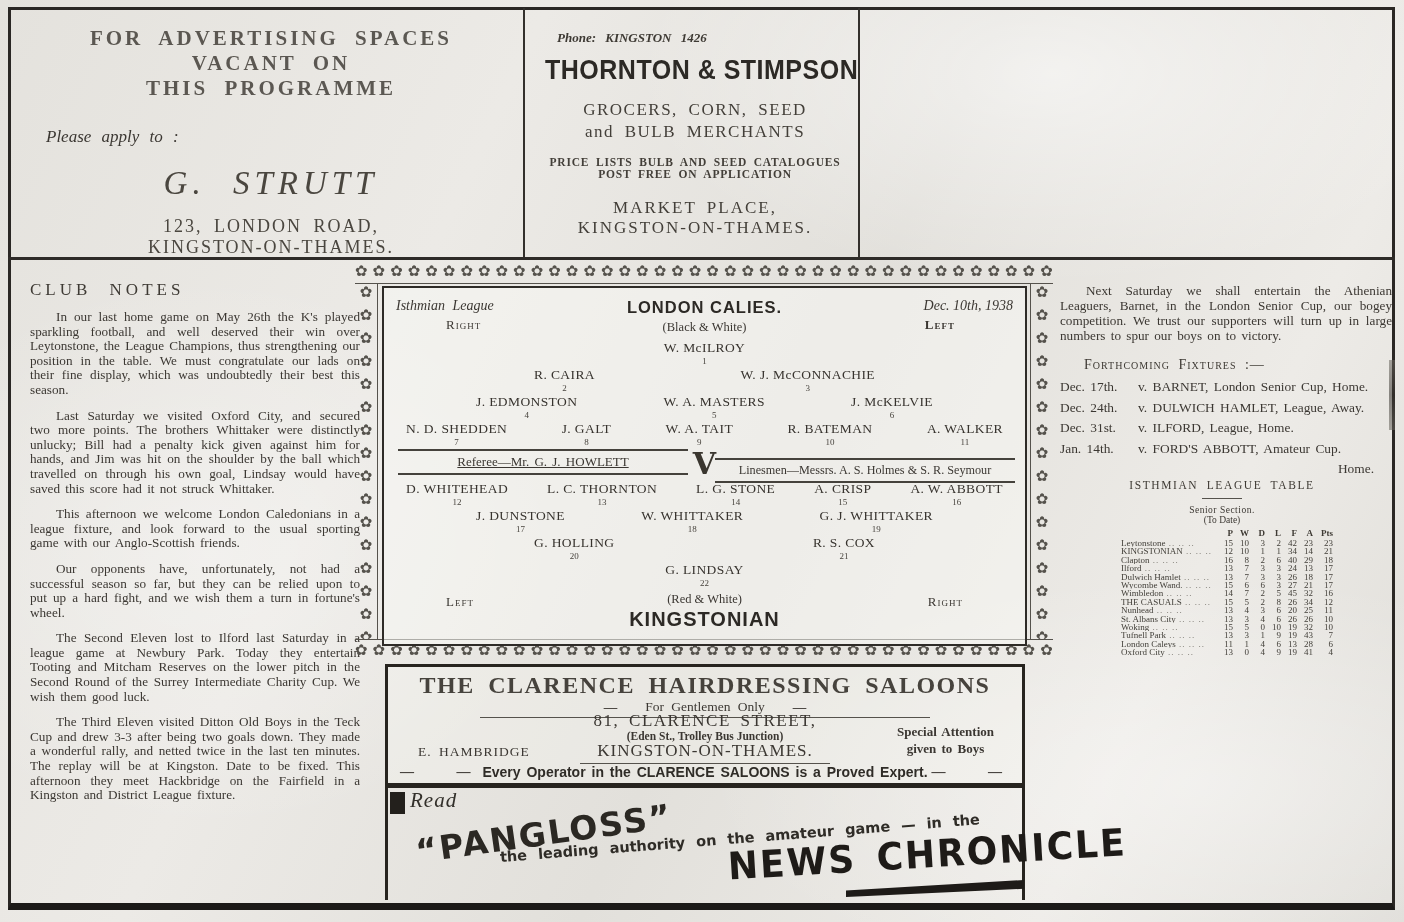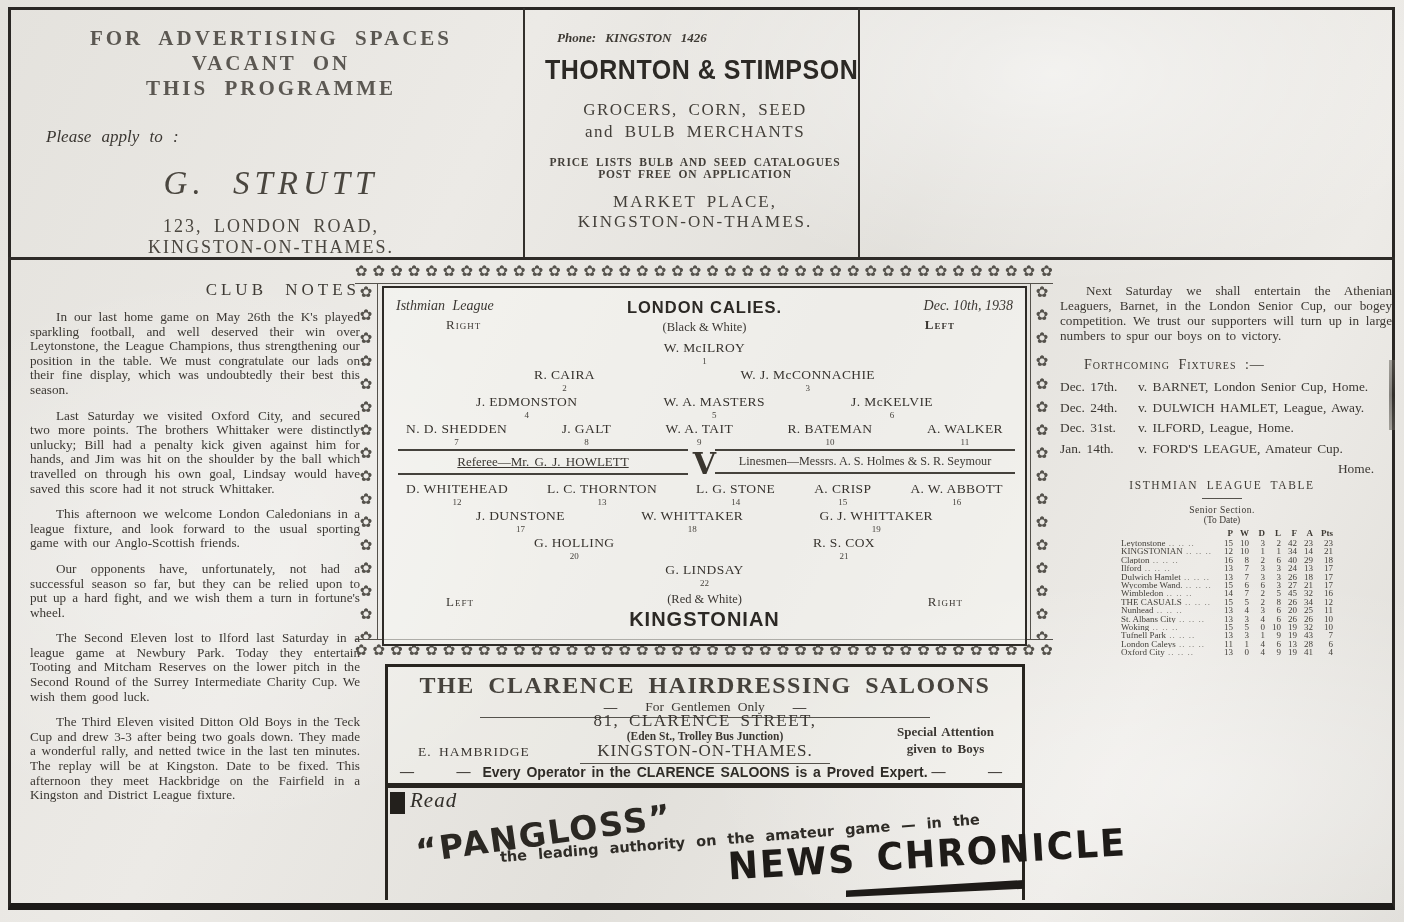--- a/index.html
+++ b/index.html
@@ -28,25 +28,25 @@
   .ad-strutt .addr.first{margin-top:14px;}
 
   .ad-thornton{position:absolute;left:545px;top:30px;width:300px;text-align:center;}
   .ad-thornton .phone{text-align:left;font-style:italic;font-weight:bold;font-size:13px;word-spacing:6px;margin-left:12px;color:#3e3a34;}
   .ad-thornton .name{font-family:"Liberation Sans","DejaVu Sans",sans-serif;font-weight:bold;font-size:25px;letter-spacing:.5px;transform:scaleY(1.12);margin-top:9px;color:#2c2925;white-space:nowrap;}
   .ad-thornton .trade{font-size:17px;letter-spacing:1.5px;word-spacing:5px;margin-top:2px;color:#433f39;}
   .ad-thornton .trade.first{margin-top:16px;}
   .ad-thornton .note{font-size:11.5px;font-weight:bold;letter-spacing:.8px;word-spacing:3px;color:#433f39;}
   .ad-thornton .note.first{margin-top:14px;}
   .ad-thornton .addr{font-size:17px;letter-spacing:2px;word-spacing:4px;color:#433f39;}
-  .ad-thornton .addr.first{margin-top:12px;}
+  .ad-thornton .addr.first{margin-top:18px;}
 
   
   .club-notes{position:absolute;left:30px;top:280px;width:330px;}
-  .club-notes h2{margin:0 0 10px 0;text-align:right;font-size:17px;font-weight:normal;letter-spacing:4px;word-spacing:10px;color:#3e3a34;}
+  .club-notes h2{margin:0 0 10px 0;text-align:left;font-size:17px;font-weight:normal;letter-spacing:4px;word-spacing:10px;color:#3e3a34;}
   .club-notes p{margin:0 0 11px 0;font-size:13.2px;line-height:14.6px;text-align:justify;text-indent:26px;word-spacing:2px;}
 
   
   .match-card{position:absolute;left:355px;top:261px;width:698px;height:401px;}
   .floral{position:absolute;color:#55524c;overflow:hidden;white-space:nowrap;user-select:none;}
   .floral-h{left:0;right:0;height:22px;font-size:15px;letter-spacing:5px;line-height:20px;text-align:center;}
   .floral-top{top:0;border-bottom:1px solid #55524c;}
   .floral-bottom{bottom:0;border-top:1px solid #55524c;}
   .floral-v{top:22px;bottom:22px;width:22px;font-size:15px;line-height:22px;writing-mode:vertical-rl;letter-spacing:5px;text-align:center;}
   .floral-left{left:0;border-right:1px solid #55524c;}
@@ -67,21 +67,21 @@
   .prow.cols-1{justify-content:center;}
   .prow.cols-2{padding:0 150px;}
   .prow.cols-3{padding:0 92px;}
   .prow.cols-5{padding:0 22px;}
   .player{text-align:center;}
   .p-name{font-size:13.5px;letter-spacing:.4px;white-space:nowrap;color:#37332e;}
   .p-no{font-size:9px;margin-top:0px;color:#47433d;}
   .officials{position:absolute;left:0;right:0;top:158px;height:34px;}
   .off-left{position:absolute;left:14px;width:290px;top:3px;text-align:center;
     border-top:2px solid #45423c;border-bottom:2px solid #45423c;padding:3px 0;}
-  .off-right{position:absolute;right:10px;width:300px;top:3px;text-align:center;
+  .off-right{position:absolute;right:10px;width:300px;top:12px;text-align:center;
     border-top:2px solid #45423c;border-bottom:2px solid #45423c;padding:3px 0;font-size:12.2px;}
   .off-left{font-size:13px;word-spacing:2px;text-decoration:underline;}
   .versus{position:absolute;left:0;right:0;top:0;text-align:center;font-size:30px;font-weight:bold;color:#3a362f;font-family:"DejaVu Serif",serif;}
   .card-foot{position:absolute;left:0;right:0;bottom:8px;height:44px;}
   .card-side-bl{position:absolute;left:62px;top:2px;font-variant:small-caps;font-size:13px;letter-spacing:1px;}
   .card-side-br{position:absolute;right:62px;top:2px;font-variant:small-caps;font-size:13px;letter-spacing:1px;}
   .card-homecolours{position:absolute;left:0;right:0;top:0;text-align:center;font-size:12.5px;}
   .card-homename{position:absolute;left:0;right:0;top:16px;text-align:center;font-family:"Liberation Sans","DejaVu Sans",sans-serif;font-weight:bold;font-size:20px;letter-spacing:1px;color:#2c2925;}
 
   
@@ -329,21 +329,21 @@
         <div class="fixture">
           <span class="fx-date">Dec. 24th.</span>
           <span class="fx-detail">v. DULWICH HAMLET, League, Away.</span>
         </div>
         <div class="fixture">
           <span class="fx-date">Dec. 31st.</span>
           <span class="fx-detail">v. ILFORD, League, Home.</span>
         </div>
         <div class="fixture">
           <span class="fx-date">Jan. 14th.</span>
-          <span class="fx-detail">v. FORD'S LEAGUE, Amateur Cup.</span>
+          <span class="fx-detail">v. FORD'S ABBOTT, Amateur Cup.</span>
         </div>
       </div>
     <div class="fx-overflow">Home.</div>
   </div>
 
   <div class="league-table">
     <div class="lt-title">ISTHMIAN  LEAGUE  TABLE</div>
     <div class="lt-rule"></div>
     <div class="lt-section">Senior Section.</div>
     <div class="lt-todate">(To  Date)</div>

